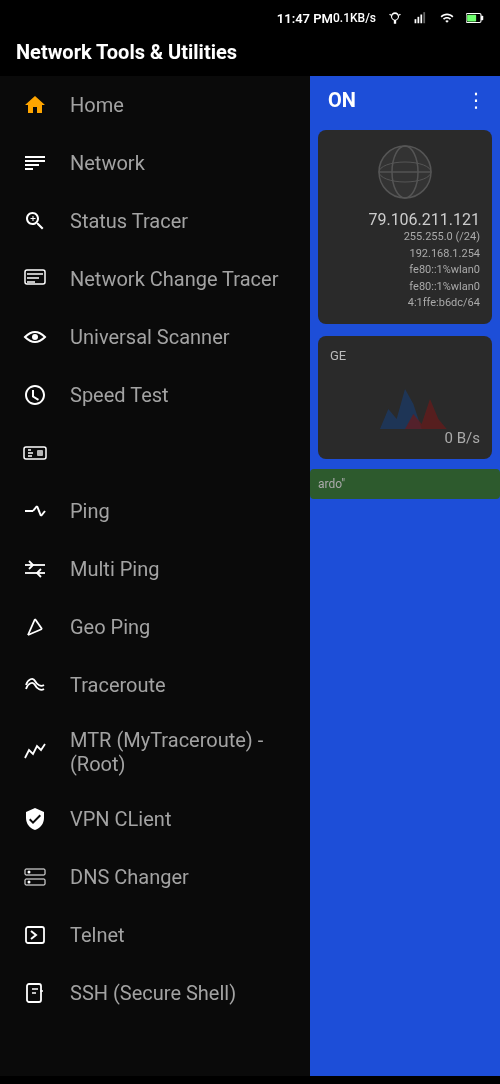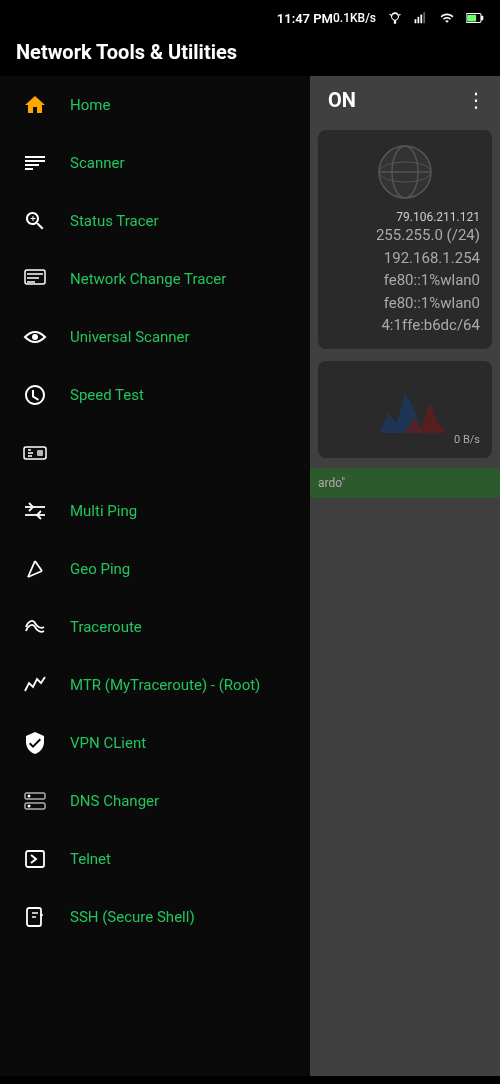--- a/index.html
+++ b/index.html
@@ -80,29 +80,29 @@
     .nav-icon {
       width: 30px;
       display: flex;
       align-items: center;
       justify-content: center;
       font-size: 20px;
       flex-shrink: 0;
     }
 
     .nav-label {
-      font-size: 15px;
+      font-size: 20px;
       font-weight: 400;
-      color: #22c55e;
+      color: #a3a3a3;
     }
 
     
     .right-panel {
       flex: 1;
-      background: #404040;
+      background: #1d4ed8;
       display: flex;
       flex-direction: column;
       overflow: hidden;
     }
 
     .right-header {
       display: flex;
       align-items: center;
       justify-content: flex-end;
       padding: 8px 10px;
@@ -128,27 +128,27 @@
       padding: 12px;
     }
 
     .globe-icon-container {
       display: flex;
       justify-content: center;
       margin-bottom: 8px;
     }
 
     .ip-text {
-      font-size: 12px;
+      font-size: 16px;
       color: #ccc;
       text-align: right;
     }
 
     .network-info {
-      font-size: 15px;
+      font-size: 11px;
       color: #aaa;
       text-align: right;
       line-height: 1.5;
     }
 
     .card-label {
       font-size: 13px;
       color: #bbb;
       margin-bottom: 6px;
     }
@@ -219,21 +219,21 @@
       </span>
       <span class="nav-label">Home</span>
     </div>
 
     <div class="nav-item">
       <span class="nav-icon">
         <svg width="24" height="24" viewBox="0 0 24 24" fill="white">
             <path d="M2 5h20v2H2zm0 4h20v2H2zm0 4h14v2H2zm0 4h8v2H2z"></path>
           </svg>
       </span>
-      <span class="nav-label">Scanner</span>
+      <span class="nav-label">Network</span>
     </div>
 
     <div class="nav-item">
       <span class="nav-icon">
         <svg width="24" height="24" viewBox="0 0 24 24" fill="white">
             <path d="M15.5 14h-.79l-.28-.27C15.41 12.59 16 11.11 16 9.5 16 5.91 13.09 3 9.5 3S3 5.91 3 9.5 5.91 16 9.5 16c1.61 0 3.09-.59 4.23-1.57l.27.28v.79l5 4.99L20.49 19l-4.99-5zm-6 0C7.01 14 5 11.99 5 9.5S7.01 5 9.5 5 14 7.01 14 9.5 11.99 14 9.5 14z"></path>
             <path d="M9.5 7v2H7.5v1h2v2h1v-2h2V9h-2V7z"></path>
           </svg>
       </span>
       <span class="nav-label">Status Tracer</span>
@@ -271,20 +271,31 @@
     <div class="nav-item">
       <span class="nav-icon">
         <svg width="24" height="24" viewBox="0 0 24 24" fill="white">
             <rect x="1" y="6" width="22" height="12" rx="2" stroke="white" stroke-width="1.5" fill="none"></rect>
             <path d="M5 9h3M5 12h5M5 15h4" stroke="white" stroke-width="1.5"></path>
             <rect x="14" y="9" width="6" height="6" rx="1" fill="white" opacity="0.7"></rect>
           </svg>
       </span>
     </div>
 
+    <div class="nav-item">
+      <span class="nav-icon">
+        <svg width="24" height="24" viewBox="0 0 24 24" fill="none" stroke="white" stroke-width="2">
+            <line x1="2" y1="12" x2="10" y2="12"></line>
+            <line x1="10" y1="12" x2="14" y2="7"></line>
+            <line x1="14" y1="7" x2="18" y2="17"></line>
+            <line x1="18" y1="17" x2="22" y2="12"></line>
+          </svg>
+      </span>
+      <span class="nav-label">Ping</span>
+    </div>
 
     <div class="nav-item">
       <span class="nav-icon">
         <svg width="24" height="24" viewBox="0 0 24 24" fill="none" stroke="white" stroke-width="1.8">
             <line x1="2" y1="8" x2="22" y2="8"></line>
             <line x1="2" y1="16" x2="22" y2="16"></line>
             <polyline points="6,4 10,8 6,12"></polyline>
             <polyline points="18,12 14,16 18,20"></polyline>
           </svg>
       </span>
@@ -385,27 +396,28 @@
       <div class="network-info">
         <div>255.255.0 (/24)</div>
         <div>192.168.1.254</div>
         <div>fe80::1%wlan0</div>
         <div>fe80::1%wlan0</div>
         <div>4:1ffe:b6dc/64</div>
       </div>
     </div>
 
     <div class="right-card">
+      <div class="card-label">GE</div>
       <div class="chart-area">
         <svg width="100%" height="60" viewBox="0 0 180 60" preserveAspectRatio="none">
           <polygon points="0,60 60,60 70,40 80,50 90,20 100,35 110,60 180,60" fill="#1a3a6a" opacity="0.7"></polygon>
           <polygon points="90,60 100,45 110,55 120,30 130,50 140,60" fill="#6a1a1a" opacity="0.7"></polygon>
         </svg>
       </div>
-      <div style="font-size:11px; color:#aaa; text-align:right;">0 B/s</div>
+      <div style="font-size:15px; color:#aaa; text-align:right;">0 B/s</div>
     </div>
 
     <div class="right-card green-bar">
       <div>ardo"</div>
     </div>
 
   </div>
 
 </div>
 

